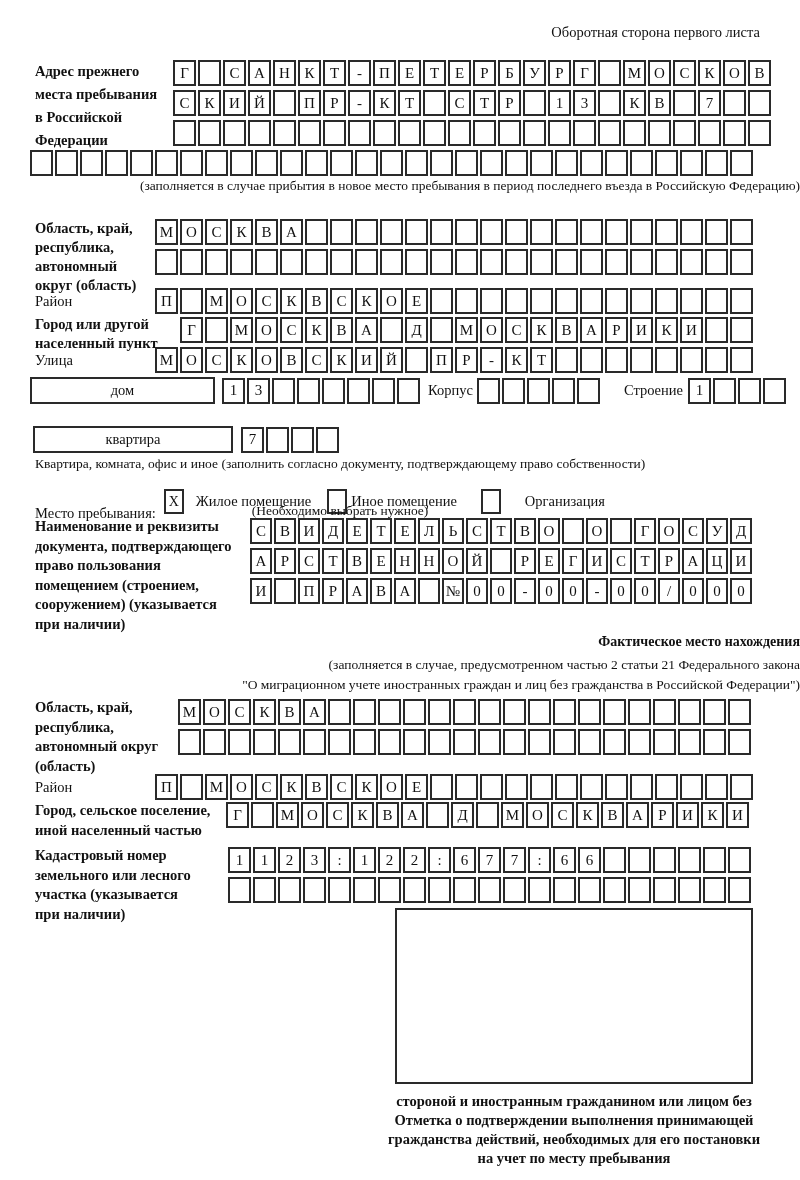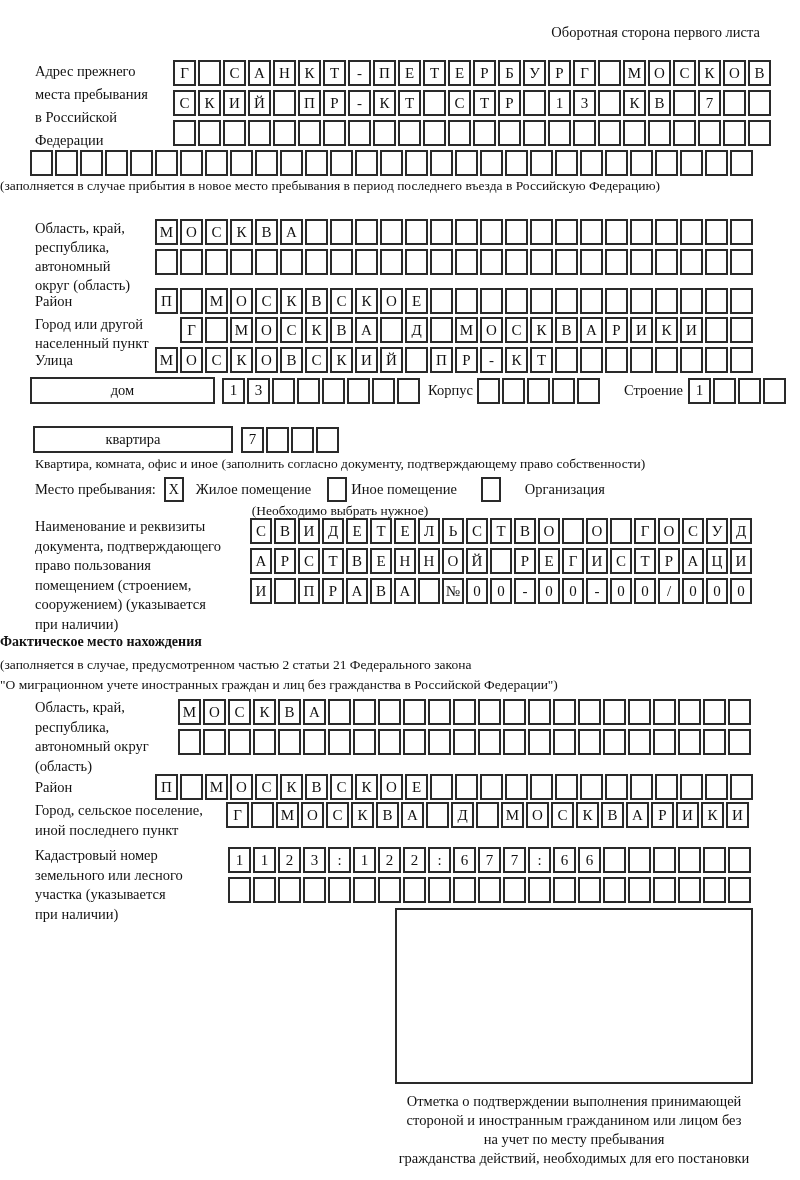--- a/index.html
+++ b/index.html
@@ -16,39 +16,39 @@
     font-size: 15px; line-height: 1;
   }
   .cells.c22 .cell { width: 22px; }
   .vrows { display: flex; flex-direction: column; gap: 4px; }
 
   .flabel { font-size: 14.5px; line-height: 23px; }
   .flabel.lh19 { line-height: 19px; }
   .flabel.lh195 { line-height: 19.5px; }
 
   .note { font-size: 13.5px; }
-  .center { text-align: left; width: 800px; left: 0; }
+  .center { text-align: right; width: 800px; left: 0; padding-left: 32px; }
   .sec-title { font-size: 15.5px; font-weight: bold; }
 
   .widebox {
     border: 2px solid #2a2a2a; height: 27px;
     display: flex; align-items: center; justify-content: center;
     font-size: 14.5px;
   }
   .inline-row { display: flex; align-items: center; }
   .inline-label { font-size: 14.5px; line-height: 27px; }
 
   .chk {
     width: 20px; height: 25px; border: 2px solid #2a2a2a;
     display: flex; align-items: center; justify-content: center;
     font-size: 14px;
   }
   .stamp-box { border: 2px solid #2a2a2a; background: #fff; }
   .caption { font-size: 14.5px; line-height: 19px; text-align: center; }
-  .lline { white-space: nowrap; }
+  .lline { white-space: nowrap; font-weight: bold; }
 </style>
 </head>
 <body>
 
 <div class="page">
 
   <div class="abs note" style="top:24px; right:40px; font-size:14.5px;">Оборотная сторона первого листа</div>
 
   <div class="abs flabel" style="left:35px; top:60px;">
       <div class="lline">Адрес прежнего</div>
@@ -351,21 +351,21 @@
     <div class="cells" style="margin-left:8px;">
         <div class="cell">7</div>
         <div class="cell"></div>
         <div class="cell"></div>
         <div class="cell"></div>
       </div>
   </div>
   <div class="abs note" style="left:35px; top:456px;">Квартира, комната, офис и иное (заполнить согласно документу, подтверждающему право собственности)</div>
 
   <div class="abs inline-row" style="left:35px; top:477px;">
-    <div class="inline-label" style="line-height:25px;">Место пребывания:</div>
+    <div class="inline-label" style="line-height:25px;margin-top:24px;">Место пребывания:</div>
     <div class="chk" style="margin-left:8px;">X</div>
     <div class="inline-label" style="margin-left:12px; line-height:25px;">Жилое помещение</div>
     <div class="chk" style="margin-left:16px;"></div>
     <div class="inline-label" style="margin-left:4px; line-height:25px;">Иное помещение</div>
     <div class="chk" style="margin-left:24px;"></div>
     <div class="inline-label" style="margin-left:24px; line-height:25px;">Организация</div>
   </div>
   <div class="abs note" style="left:140px; top:503px; width:400px; text-align:center;">(Необходимо выбрать нужное)</div>
 
   <div class="abs flabel lh195" style="left:35px; top:517px;">
@@ -534,21 +534,21 @@
       <div class="cell"></div>
       <div class="cell"></div>
       <div class="cell"></div>
       <div class="cell"></div>
       <div class="cell"></div>
       <div class="cell"></div>
     </div>
 
   <div class="abs flabel lh195" style="left:35px; top:801px;">
       <div class="lline">Город, сельское поселение,</div>
-      <div class="lline">иной последнего пункт</div>
+      <div class="lline">иной населенный частью</div>
     </div>
   <div class="abs cells" style="left:226px; top:802px;">
       <div class="cell">Г</div>
       <div class="cell"></div>
       <div class="cell">М</div>
       <div class="cell">О</div>
       <div class="cell">С</div>
       <div class="cell">К</div>
       <div class="cell">В</div>
       <div class="cell">А</div>
@@ -617,19 +617,19 @@
         <div class="cell"></div>
         <div class="cell"></div>
         <div class="cell"></div>
         <div class="cell"></div>
         <div class="cell"></div>
       </div>
   </div>
 
   <div class="abs stamp-box" style="left:395px; top:908px; width:358px; height:176px;"></div>
   <div class="abs caption" style="left:354px; top:1092px; width:440px;">
+      <div class="lline">стороной и иностранным гражданином или лицом без</div>
       <div class="lline">Отметка о подтверждении выполнения принимающей</div>
-      <div class="lline">стороной и иностранным гражданином или лицом без</div>
+      <div class="lline">гражданства действий, необходимых для его постановки</div>
       <div class="lline">на учет по месту пребывания</div>
-      <div class="lline">гражданства действий, необходимых для его постановки</div>
     </div>
 
 </div>
 
 </body></html>

